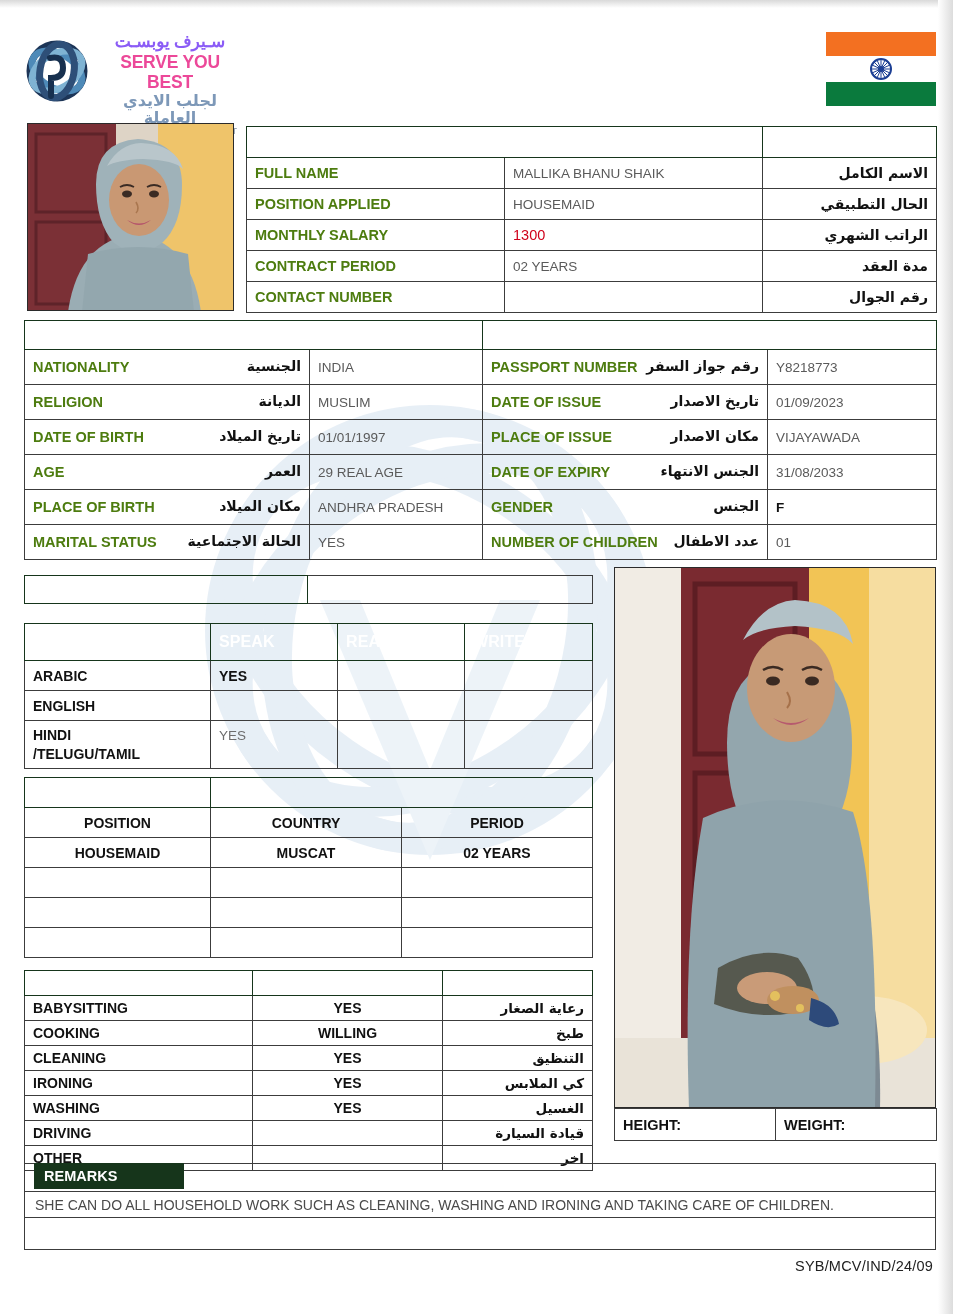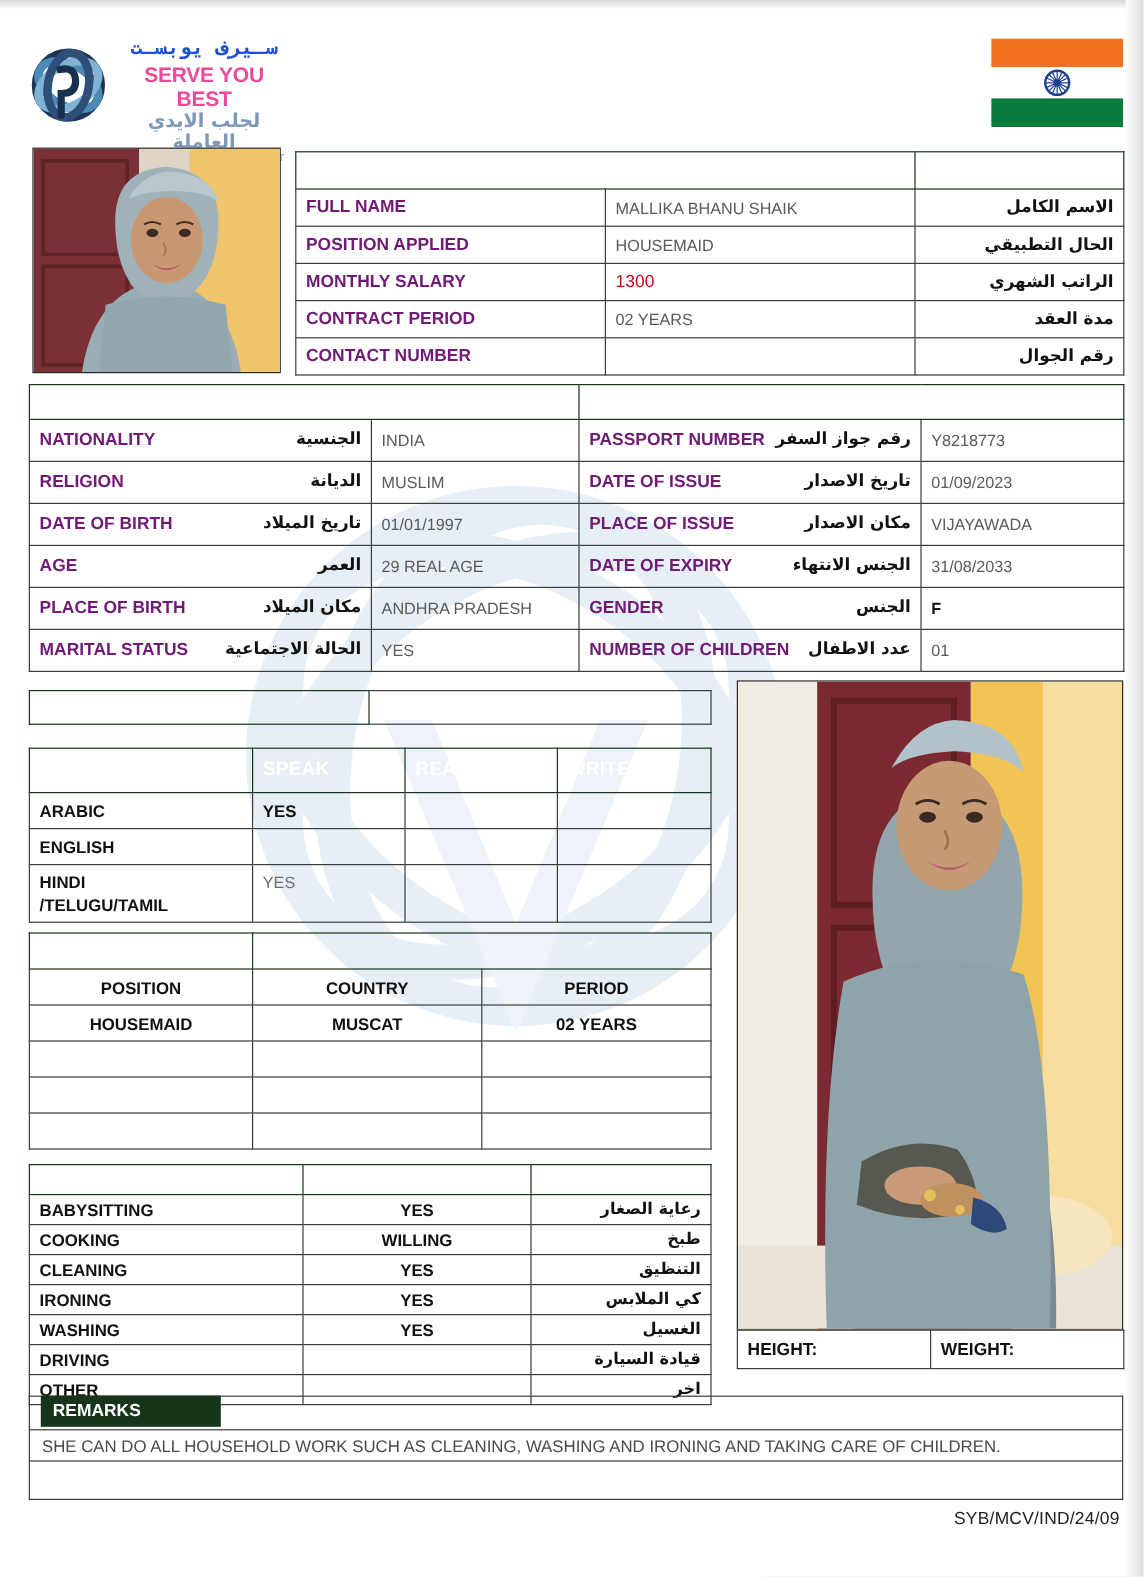--- a/index.html
+++ b/index.html
@@ -29,43 +29,43 @@
     position: absolute; left: 170px; top: 300px;
     width: 520px; height: 700px;
     opacity: 0.33; z-index: 0; pointer-events: none;
   }
 
   
   #logo-block { position: absolute; left: 24px; top: 32px; width: 215px; height: 82px; z-index: 5; }
   #logo-mark { position: absolute; left: 0; top: 4px; width: 66px; height: 70px; }
   #logo-text { position: absolute; left: 72px; top: 0px; width: 148px; text-align: center; }
   .logo-ar-top {
-    font-family: Liberation Mono, monospace; font-size: 17px; font-weight: 700;
-    color: #1d4ed8; line-height: 20px; direction: rtl; letter-spacing: 0px;
+    font-family: Liberation Serif, serif; font-size: 17px; font-weight: 700;
+    color: #8b5cf6; line-height: 20px; direction: rtl; letter-spacing: 0px;
   }
   .logo-en-top {
     font-size: 17.5px; font-weight: 700; color: #ec4899; line-height: 20px;
     letter-spacing: -0.2px;
   }
   .logo-ar-bot {
     font-family: "DejaVu Sans", sans-serif; font-size: 16px; font-weight: 700;
     color: #7d98b8; line-height: 17px; direction: rtl;
   }
   .logo-en-bot {
     font-size: 8.4px; font-weight: 700; color: #9aa7b5; letter-spacing: 1.1px; line-height: 11px;
   }
 
   #flag { position: absolute; left: 826px; top: 32px; width: 110px; height: 74px; z-index: 5; }
 
   
   .tbl { position: absolute; z-index: 6; border-collapse: collapse; table-layout: fixed; }
   .tbl td { border: 1px solid #3c3c3c; padding: 0 8px; vertical-align: middle; background: transparent; }
   .hdr { background: #16351b; color: #ffffff; font-weight: 700; font-size: 16px;
          border: 1px solid #16351b !important; letter-spacing: 0.1px; }
-  .lbl { font-weight: 700; font-size: 14.5px; color: #701a75; }
+  .lbl { font-weight: 700; font-size: 14.5px; color: #4d7c0f; }
   .ar  { font-family: "DejaVu Sans", sans-serif; font-weight: 700; font-size: 14px;
          color: #111111; direction: rtl; text-align: right; }
   .val { font-size: 13.5px; color: #5a5a5a; }
   .val-red { font-size: 14.5px; color: #d0021b; font-weight: 400; }
 
   
   #employment { left: 246px; top: 126px; width: 690px; }
   #employment td { height: 31px; }
 
   

